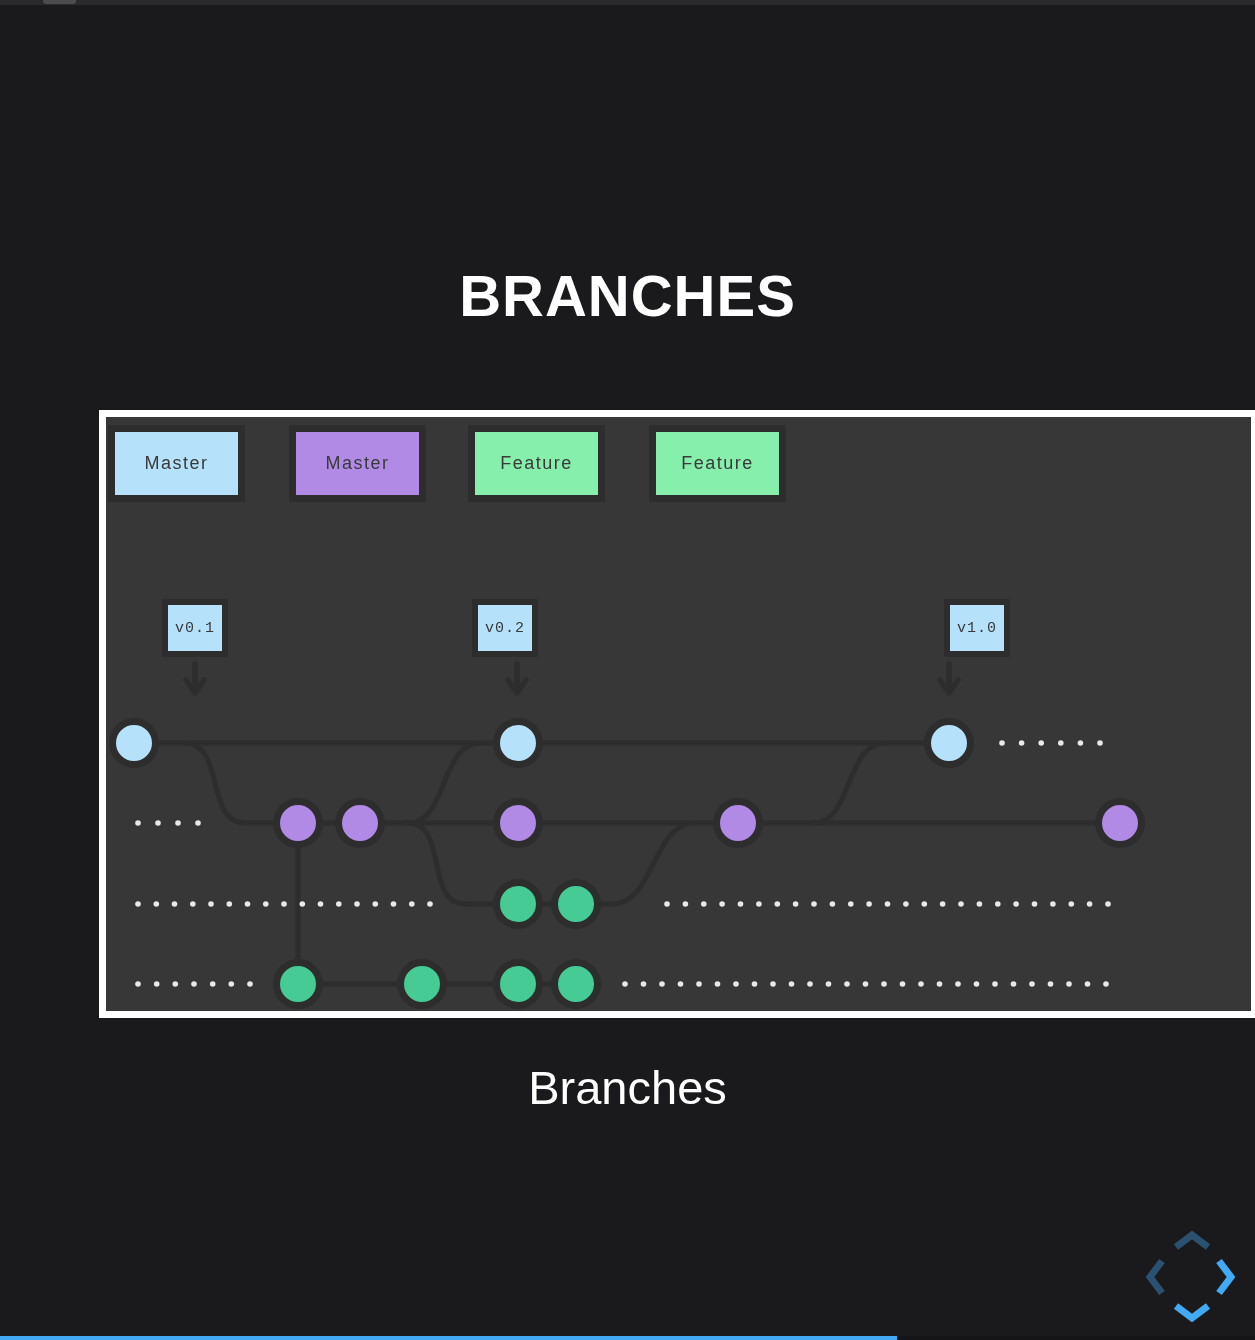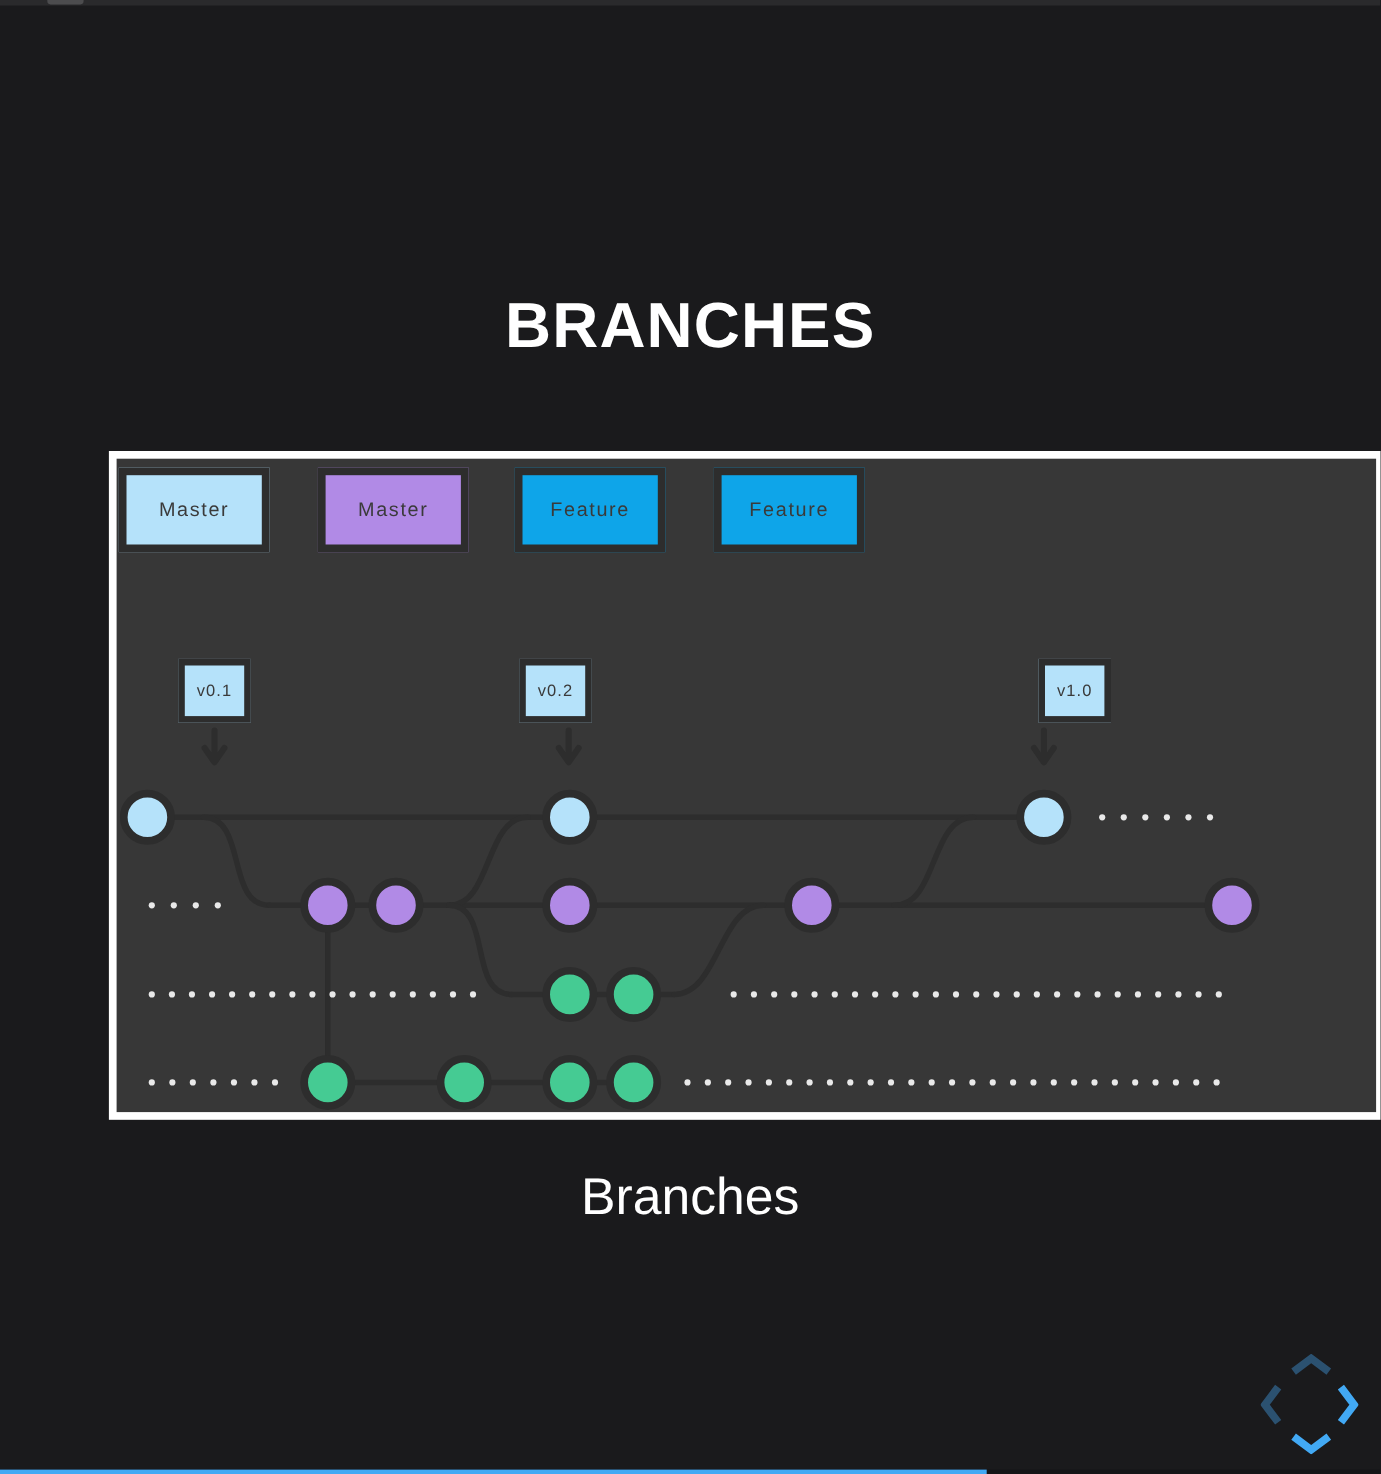--- a/index.html
+++ b/index.html
@@ -31,27 +31,27 @@
   .panel-inner { position:relative; width:1045px; height:594px; }
 
   .branch-label {
     position:absolute; top:8px; width:137px; height:77px;
     border:7px solid #2d2d2d;
     display:flex; align-items:center; justify-content:center;
     font-size:18px; letter-spacing:1.5px; color:#3a3a3a;
   }
   .bg-master  { background:#b5e2fa; }
   .bg-develop { background:#b18ae6; }
-  .bg-feature { background:#0ea5e9; }
+  .bg-feature { background:#86efac; }
 
   .version-tag {
     position:absolute; top:182px; width:66px; height:58px;
     border:6px solid #2d2d2d; background:#b5e2fa;
     display:flex; align-items:center; justify-content:center;
-    font-size:15px; letter-spacing:1px; color:#3a3a3a;
+    font-size:15px; letter-spacing:1px; color:#3a3a3a;font-family:Liberation Mono, monospace;
   }
 
   #graph-svg { position:absolute; left:0; top:0; }
   .branch-line   { stroke:#2d2d2d; stroke-width:5; fill:none; stroke-linecap:round; }
   .release-arrow { stroke:#2d2d2d; stroke-width:5.5; fill:none; stroke-linecap:round; stroke-linejoin:round; }
   .track-dot     { fill:#e9e9e9; }
   .commit        { stroke:#2d2d2d; stroke-width:7; }
 
   
   .figure-caption {

